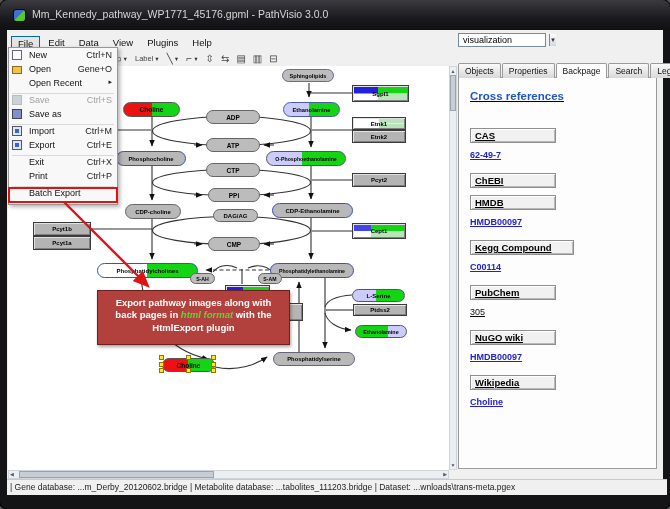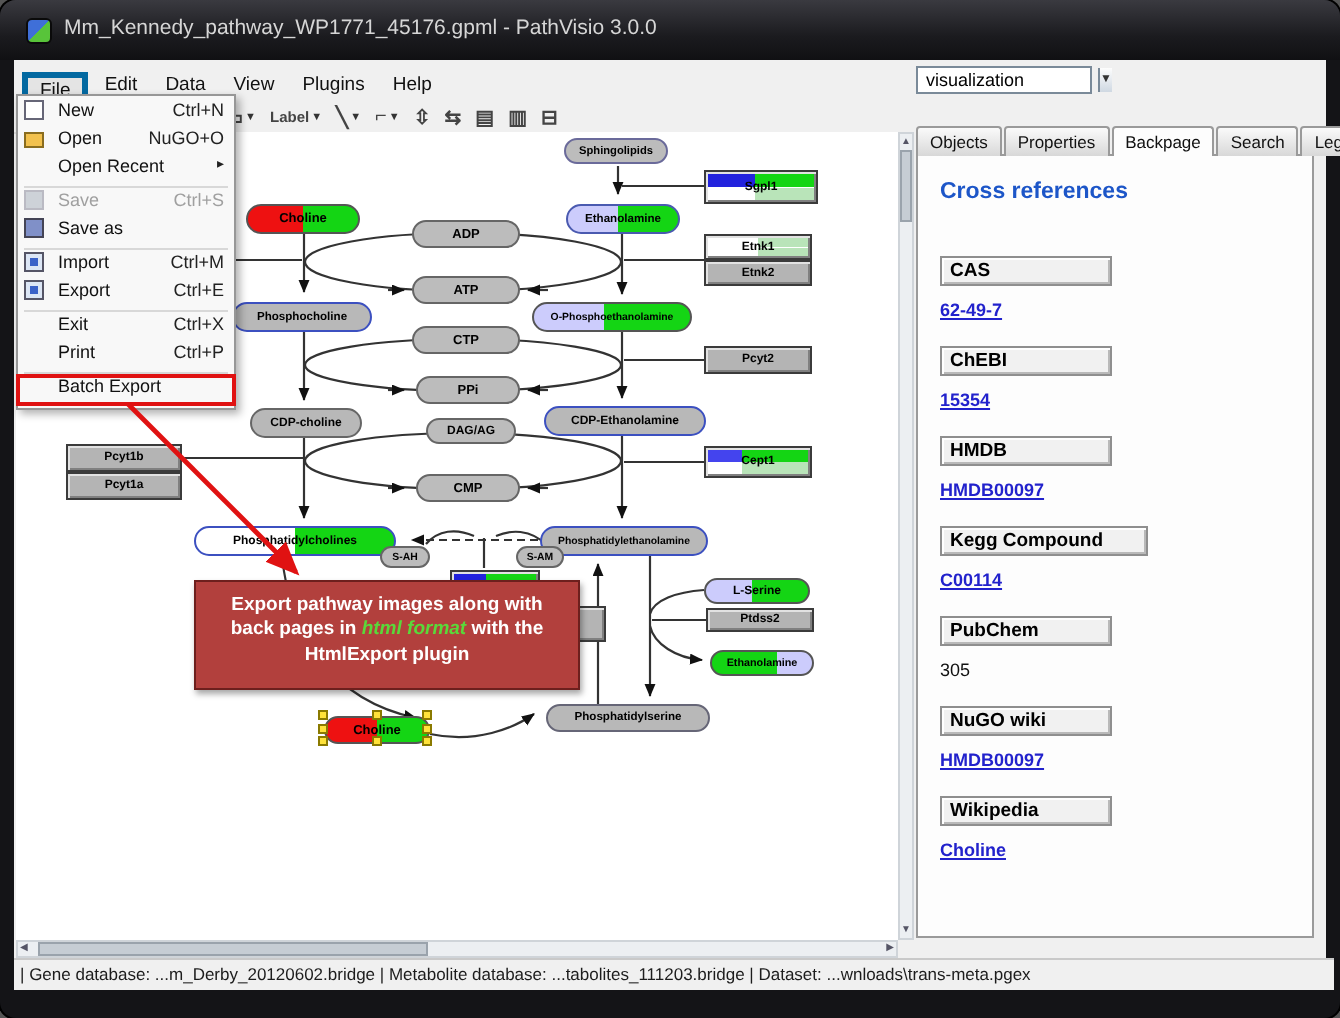--- a/index.html
+++ b/index.html
@@ -10,30 +10,30 @@
   .titlebar { position:absolute; left:0; top:0; right:0; height:30px;
               background:linear-gradient(#3a3a40,#1b1b1f 60%,#101013);text-decoration:underline; }
   .app-icon { position:absolute; left:13px; top:9px; width:13px; height:13px; border-radius:3px;
               background:linear-gradient(135deg,#3f6fd8 50%,#58c43a 50%); border:1px solid #0a0a0a; }
   .win-title { position:absolute; left:32px; top:8px; font-size:10.5px; color:#d6d6d6; }
   .client { position:absolute; left:7px; top:30px; width:656px; height:465px; background:#f0f0f0; }
 
   
   .menubar { position:absolute; left:0; top:6px; width:100%; height:15px; display:flex; padding-left:4px; }
   .mb-item { font-size:9.5px; color:#111; padding:1px 6px; margin-right:2px; }
-  .mb-item.active { border:3px solid #0369a1; background:#e4e4e4; }
+  .mb-item.active { border:1px solid #0369a1; background:#e4e4e4; }
   .toolbar { position:absolute; left:0; top:21px; width:448px; height:16px; display:flex; align-items:center;
              padding-left:4px; border-bottom:1px solid #dcdcdc; }
   .tb-label { font-size:8.5px; color:#222; margin-right:3px; }
   .combo { display:inline-flex; align-items:center; background:#fff; border:1px solid #7a8a99; height:14px; font-size:9px; }
   .combo .val { padding:0 4px; min-width:50px; }
   .combo .dd { width:12px; height:100%; background:linear-gradient(#fdfdfd,#cfd8e2); border-left:1px solid #7a8a99;
                font-size:6px; display:flex; align-items:center; justify-content:center; color:#333; }
   #tb-buttons { display:flex; align-items:center; margin-left:10px; gap:7px; }
-  .tb-btn { font-size:10px; color:#444; display:inline-flex; align-items:center; gap:1px;font-weight:bold; }
+  .tb-btn { font-size:10px; color:#444; display:inline-flex; align-items:center; gap:1px; }
   .tb-btn .g { font-size:10px; } .tb-btn .lab { font-size:7.5px; }
   .tb-btn .ar { font-size:5.5px; color:#333; }
   .viz-combo { position:absolute; left:451px; top:3px; width:88px;gap:40px; }
 
   
   .canvas { position:absolute; left:1px; top:36px; width:441px; height:404px; background:#fff; overflow:hidden; }
   #edges { position:absolute; left:0; top:0; z-index:1; }
   .node { position:absolute; z-index:2; display:flex; align-items:center; justify-content:center;
           color:#000; font-weight:bold; white-space:nowrap; overflow:hidden; }
   .node.pill { border-radius:8px; border:1.5px solid #70708a; }
@@ -56,21 +56,21 @@
   .statusbar { position:absolute; left:0; top:449px; width:660px; height:16px; background:#f0f0f0;
                border-top:1px solid #c9c9c9; font-size:8.5px; color:#1c1c1c; line-height:15px; padding-left:3px;
                white-space:nowrap; overflow:hidden; }
 
   
   .tabs { position:absolute; left:451px; top:33px; display:flex; height:15px; z-index:4; }
   .tab { font-size:8.5px; color:#111; padding:2px 6px 1px; border:1px solid #9a9a9a; border-bottom:none;
          background:linear-gradient(#fafafa,#d8d8d8); border-radius:2px 2px 0 0; margin-right:1px; }
   .tab.active { background:#fdfdfd; position:relative; top:0px; font-weight:normal; }
   .backpage { position:absolute; left:451px; top:47px; width:199px; height:392px; background:#fdfdfd;
-              border:1px solid #9a9a9a; padding:10px 8px 0 11px; overflow:hidden; }
+              border:1px solid #9a9a9a; padding:10px 8px 0 11px; overflow:hidden;text-decoration:underline; }
   .bp-heading { color:#1d56c8; font-size:11.5px; font-weight:bold; margin:2px 0 26px; }
   .bp-label { width:86px; height:15px; background:#f1f1f1; border:1px solid #8f8f8f;
               box-shadow:inset 1px 1px 0 #ffffff, inset -1px -1px 0 #b9b9b9;
               font-size:9.5px; font-weight:bold; color:#000; padding:1px 0 0 4px; margin-bottom:7px; }
   .bp-label.wide { width:104px; }
   .bp-value { font-size:9px; margin-bottom:13px; }
   .bp-value a { color:#2222cc; font-weight:bold; text-decoration:underline; }
   .bp-value .plain { color:#111; }
   .bp-footer { font-size:10.5px; font-weight:bold; color:#000; margin-top:2px; }
 
@@ -328,21 +328,20 @@
         <span class="tab active">Backpage</span>
         <span class="tab">Search</span>
         <span class="tab">Legend</span>
       </div>
     <div class="backpage">
       <div class="bp-heading">Cross references</div>
       <div id="bp-sections">
           <div class="bp-label">CAS</div>
           <div class="bp-value"><a href="#">62-49-7</a></div>
           <div class="bp-label">ChEBI</div>
-          <div class="bp-value"><a href="#">15354</a></div>
           <div class="bp-label">HMDB</div>
           <div class="bp-value"><a href="#">HMDB00097</a></div>
           <div class="bp-label wide">Kegg Compound</div>
           <div class="bp-value"><a href="#">C00114</a></div>
           <div class="bp-label">PubChem</div>
           <div class="bp-value"><span class="plain">305</span></div>
           <div class="bp-label">NuGO wiki</div>
           <div class="bp-value"><a href="#">HMDB00097</a></div>
           <div class="bp-label">Wikipedia</div>
           <div class="bp-value"><a href="#">Choline</a></div>
@@ -356,21 +355,21 @@
 
   <div class="filemenu" id="filemenu">
       <div class="mi">
         <span class="ico"><span class="ic new-file-icon"></span></span>
         <span class="lbl">New</span>
         <span class="sc">Ctrl+N</span>
       </div>
       <div class="mi">
         <span class="ico"><span class="ic open-folder-icon"></span></span>
         <span class="lbl">Open</span>
-        <span class="sc">NuGO+O</span>
+        <span class="sc">Gene+O</span>
       </div>
       <div class="mi">
         <span class="ico"></span>
         <span class="lbl">Open Recent</span>
         <span class="submark">▸</span>
       </div>
       <div class="msep"></div>
       <div class="mi disabled">
         <span class="ico"><span class="ic save-icon"></span></span>
         <span class="lbl">Save</span>

